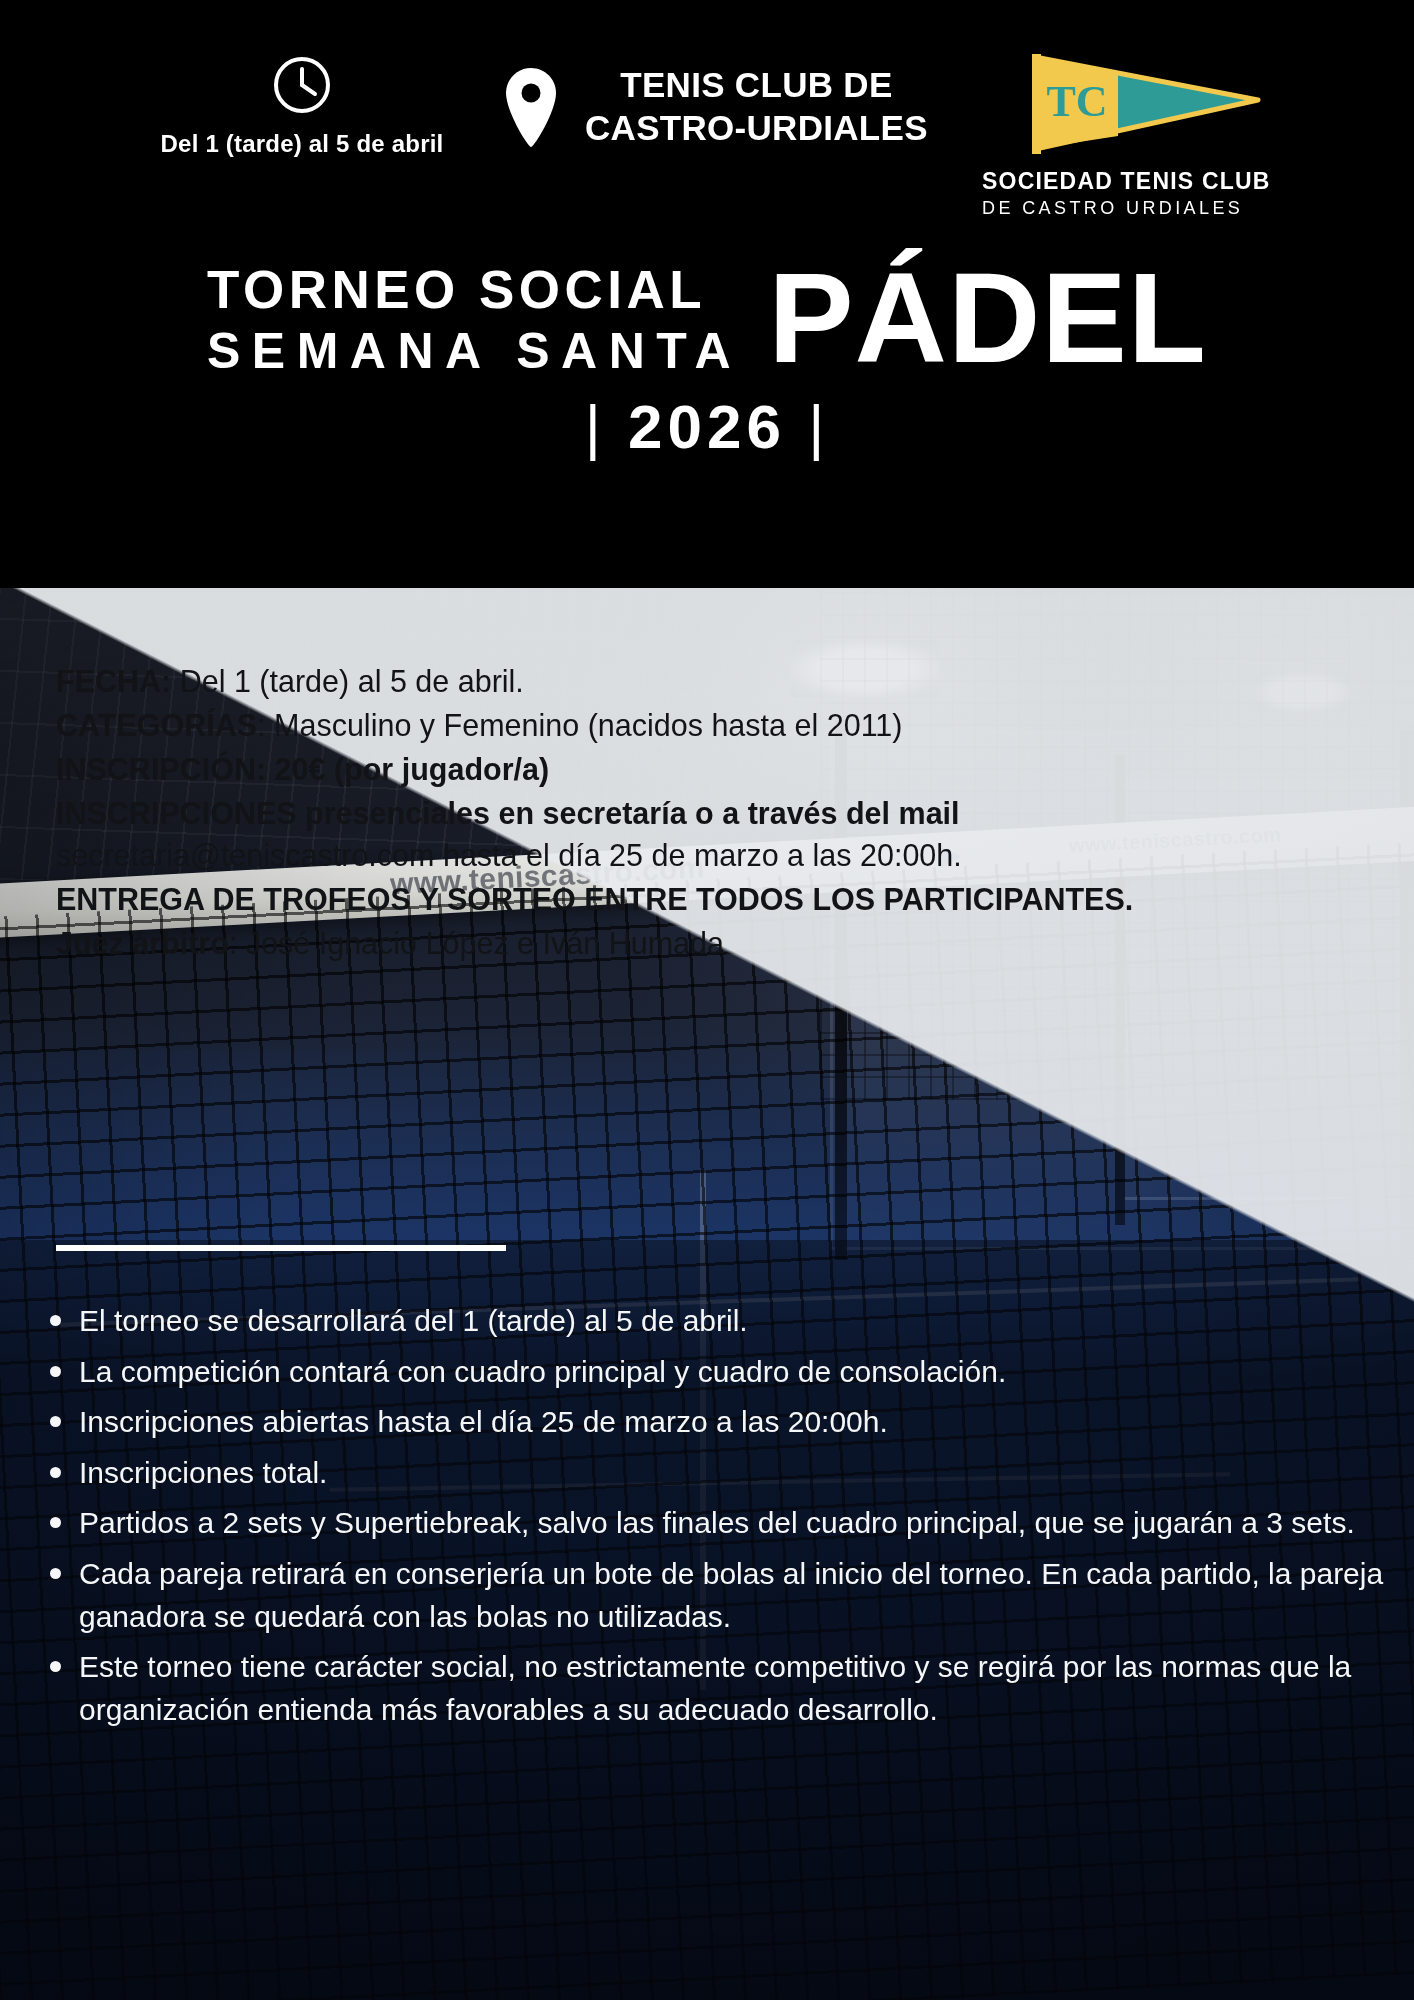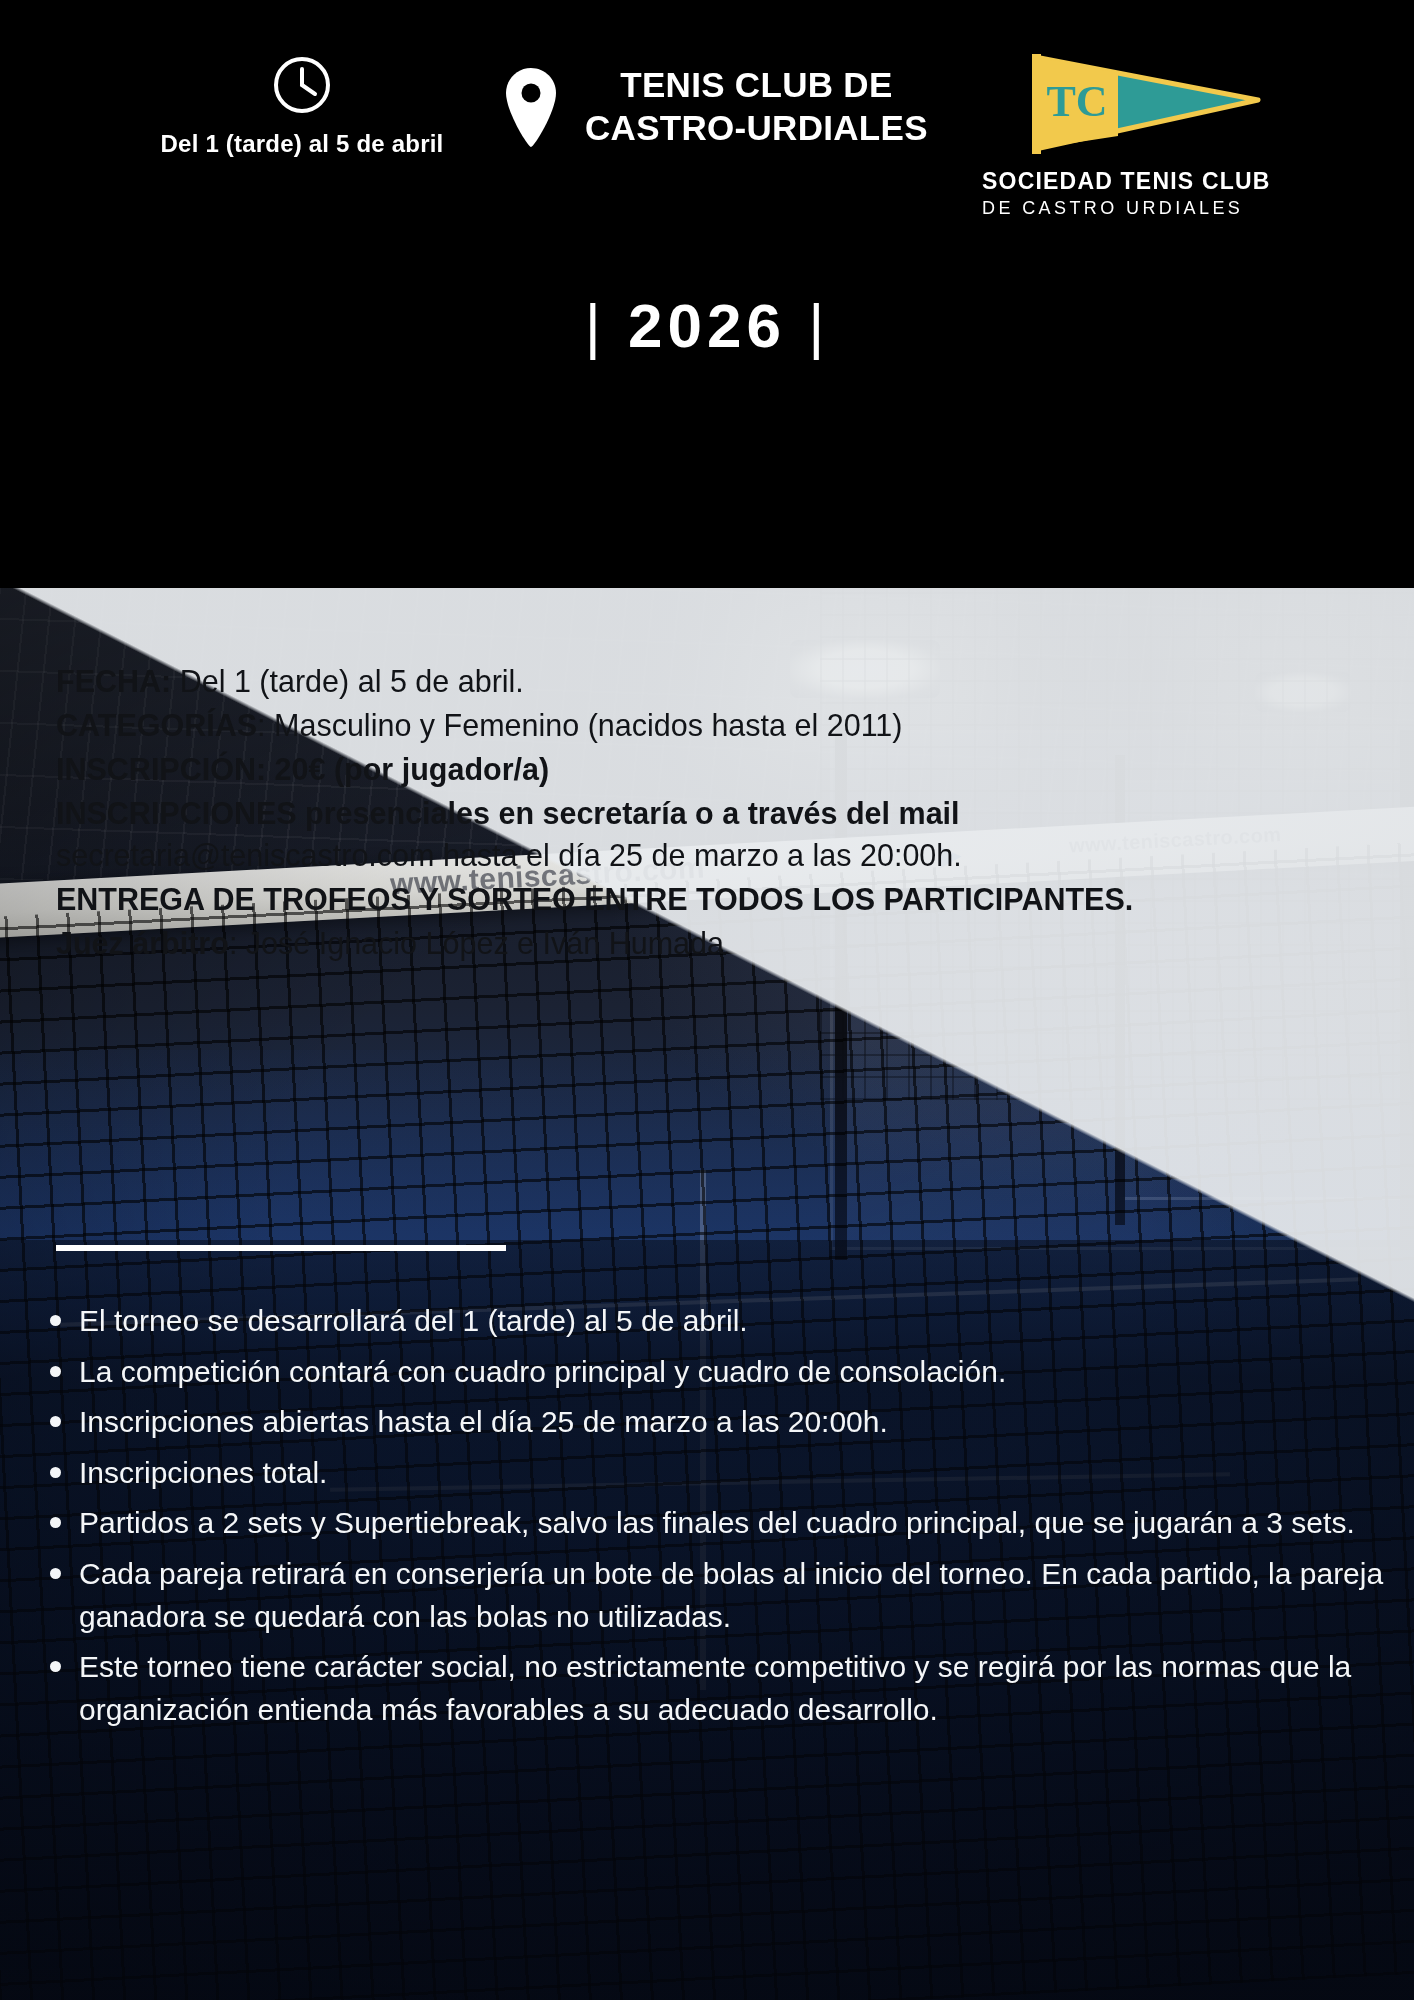--- a/index.html
+++ b/index.html
@@ -159,21 +159,21 @@
   .title-l1 {
     font-size: 53px; font-weight: 700; letter-spacing: 4.5px; line-height: 1.06;
   }
   .title-l2 {
     font-size: 50px; font-weight: 700; letter-spacing: 11.5px; line-height: 1.1; margin-top: 6px;
   }
   .title-big {
     font-size: 128px; font-weight: 700; letter-spacing: 1px; line-height: .92; margin-top: -6px;
   }
   .year-row {
-    text-align: center; margin-top: 28px;
+    text-align: center; margin-top: 12px;
     font-size: 62px; font-weight: 700; letter-spacing: 5px;
   }
   .year-row .bar { font-weight: 400; }
 
   
   .info {
     position: absolute; left: 56px; top: 660px; width: 1110px;
     z-index: 6;
     color: #111317;
     font-size: 30.5px;
@@ -267,20 +267,27 @@
           <rect x="10" y="4" width="9" height="100" fill="#f2c94c"></rect>
           <text x="55" y="66" font-family="'Liberation Serif', serif" font-size="44" font-weight="700" fill="#2e9b96" text-anchor="middle">TC</text>
         </svg>
         <div class="logo-l1">SOCIEDAD TENIS CLUB</div>
         <div class="logo-l2">DE CASTRO URDIALES</div>
       </div>
 
     </div>
 
     <div class="title-wrap">
+      <div class="title-row">
+        <div class="title-left">
+          <div class="title-l1">TORNEO SOCIAL</div>
+          <div class="title-l2">SEMANA SANTA</div>
+        </div>
+        <div class="title-big">PÁDEL</div>
+      </div>
       <div class="year-row">
         <span class="bar">|</span>
         <span>2026</span>
         <span class="bar">|</span>
       </div>
     </div>
 
   </div>
 
   <div class="info">

